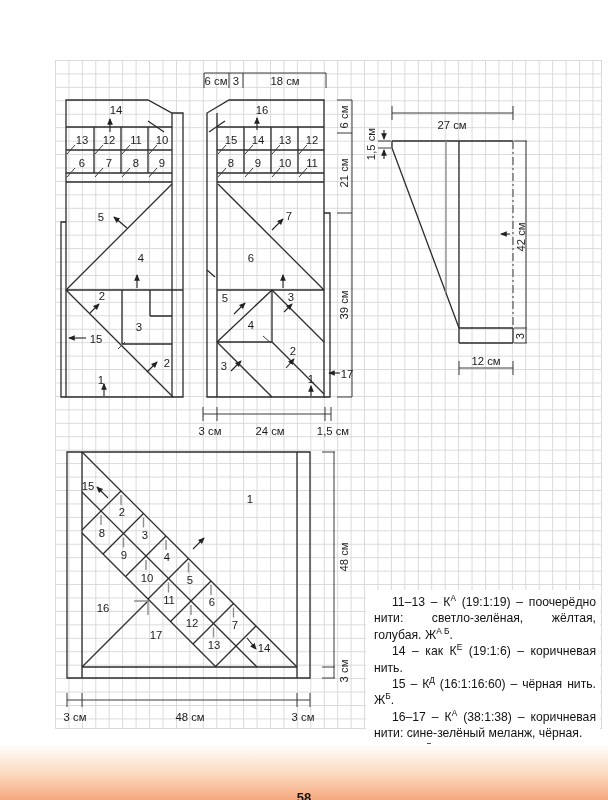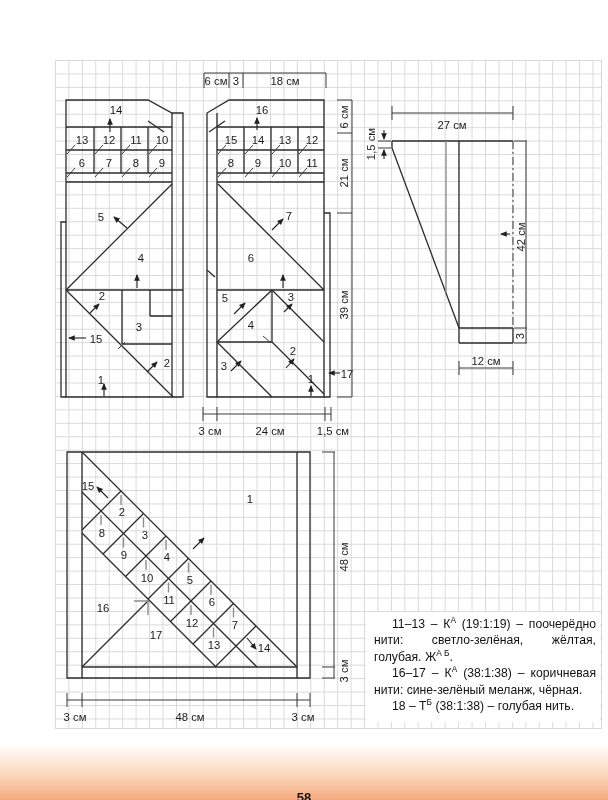--- a/index.html
+++ b/index.html
@@ -17,21 +17,21 @@
   }
   svg#diagram-svg{position:absolute;left:0;top:0;}
   svg .ln{stroke:#2c2c2c;stroke-width:1.3;fill:none;stroke-linejoin:miter;}
   svg .dim{stroke:#3a3a3a;stroke-width:1;fill:none;}
   svg .grain{stroke:#3a3a3a;stroke-width:1;fill:none;}
   svg .grey{stroke:#8f8f8f;stroke-width:1.4;fill:none;}
   svg .fold{stroke:#555;stroke-width:1.2;fill:none;stroke-dasharray:8 3 2 3;}
   svg .arrow{stroke:#222;stroke-width:1.1;fill:none;}
   svg text.dlabel{font:11.3px "Liberation Sans",sans-serif;fill:#1b1b1b;text-anchor:middle;dominant-baseline:central;}
   .notes{
-    position:absolute;left:366px;top:612px;width:234px;background:#ffffff;
+    position:absolute;left:366px;top:590px;width:234px;background:#ffffff;
     padding:4px 4px 8px 8px;box-sizing:border-box;
     font-size:12.2px;line-height:16.4px;color:#121212;
   }
   .notes p{margin:0;text-indent:18px;text-align:justify;}
   .notes sup{font-size:8.3px;line-height:0;}
   .page-footer{
     position:absolute;left:0;bottom:0;width:608px;height:56px;
     background:linear-gradient(180deg,#ffffff 0%,#fcd8bd 55%,#f5a87e 100%);
   }
   .page-number{
@@ -204,18 +204,20 @@
     <text x="156" y="635" class="dlabel">17</text>
     <text x="344" y="557" class="dlabel" transform="rotate(-90 344 557)">48 см</text>
     <text x="344" y="671" class="dlabel" transform="rotate(-90 344 671)">3 см</text>
     <text x="75" y="717" class="dlabel">3 см</text>
     <text x="190" y="717" class="dlabel">48 см</text>
     <text x="303" y="717" class="dlabel">3 см</text>
   </svg>
 
 <div class="notes">
     <p><span>11–13 – К</span><sup>А</sup><span> (19:1:19) – поочерёдно нити: светло-зелёная, жёлтая, голубая. Ж</span><sup>А Б</sup><span>.</span></p>
+    <p><span>14 – как К</span><sup>Е</sup><span> (19:1:6) – коричневая нить.</span></p>
+    <p><span>15 – К</span><sup>Д</sup><span> (16:1:16:60) – чёрная нить. Ж</span><sup>Б</sup><span>.</span></p>
     <p><span>16–17 – К</span><sup>А</sup><span> (38:1:38) – коричневая нити: сине-зелёный меланж, чёрная.</span></p>
     <p><span>18 – Т</span><sup>Б</sup><span> (38:1:38) – голубая нить.</span></p>
   </div>
 
 <div class="page-footer"></div>
 <div class="page-number">58</div>
 
 </body></html>

